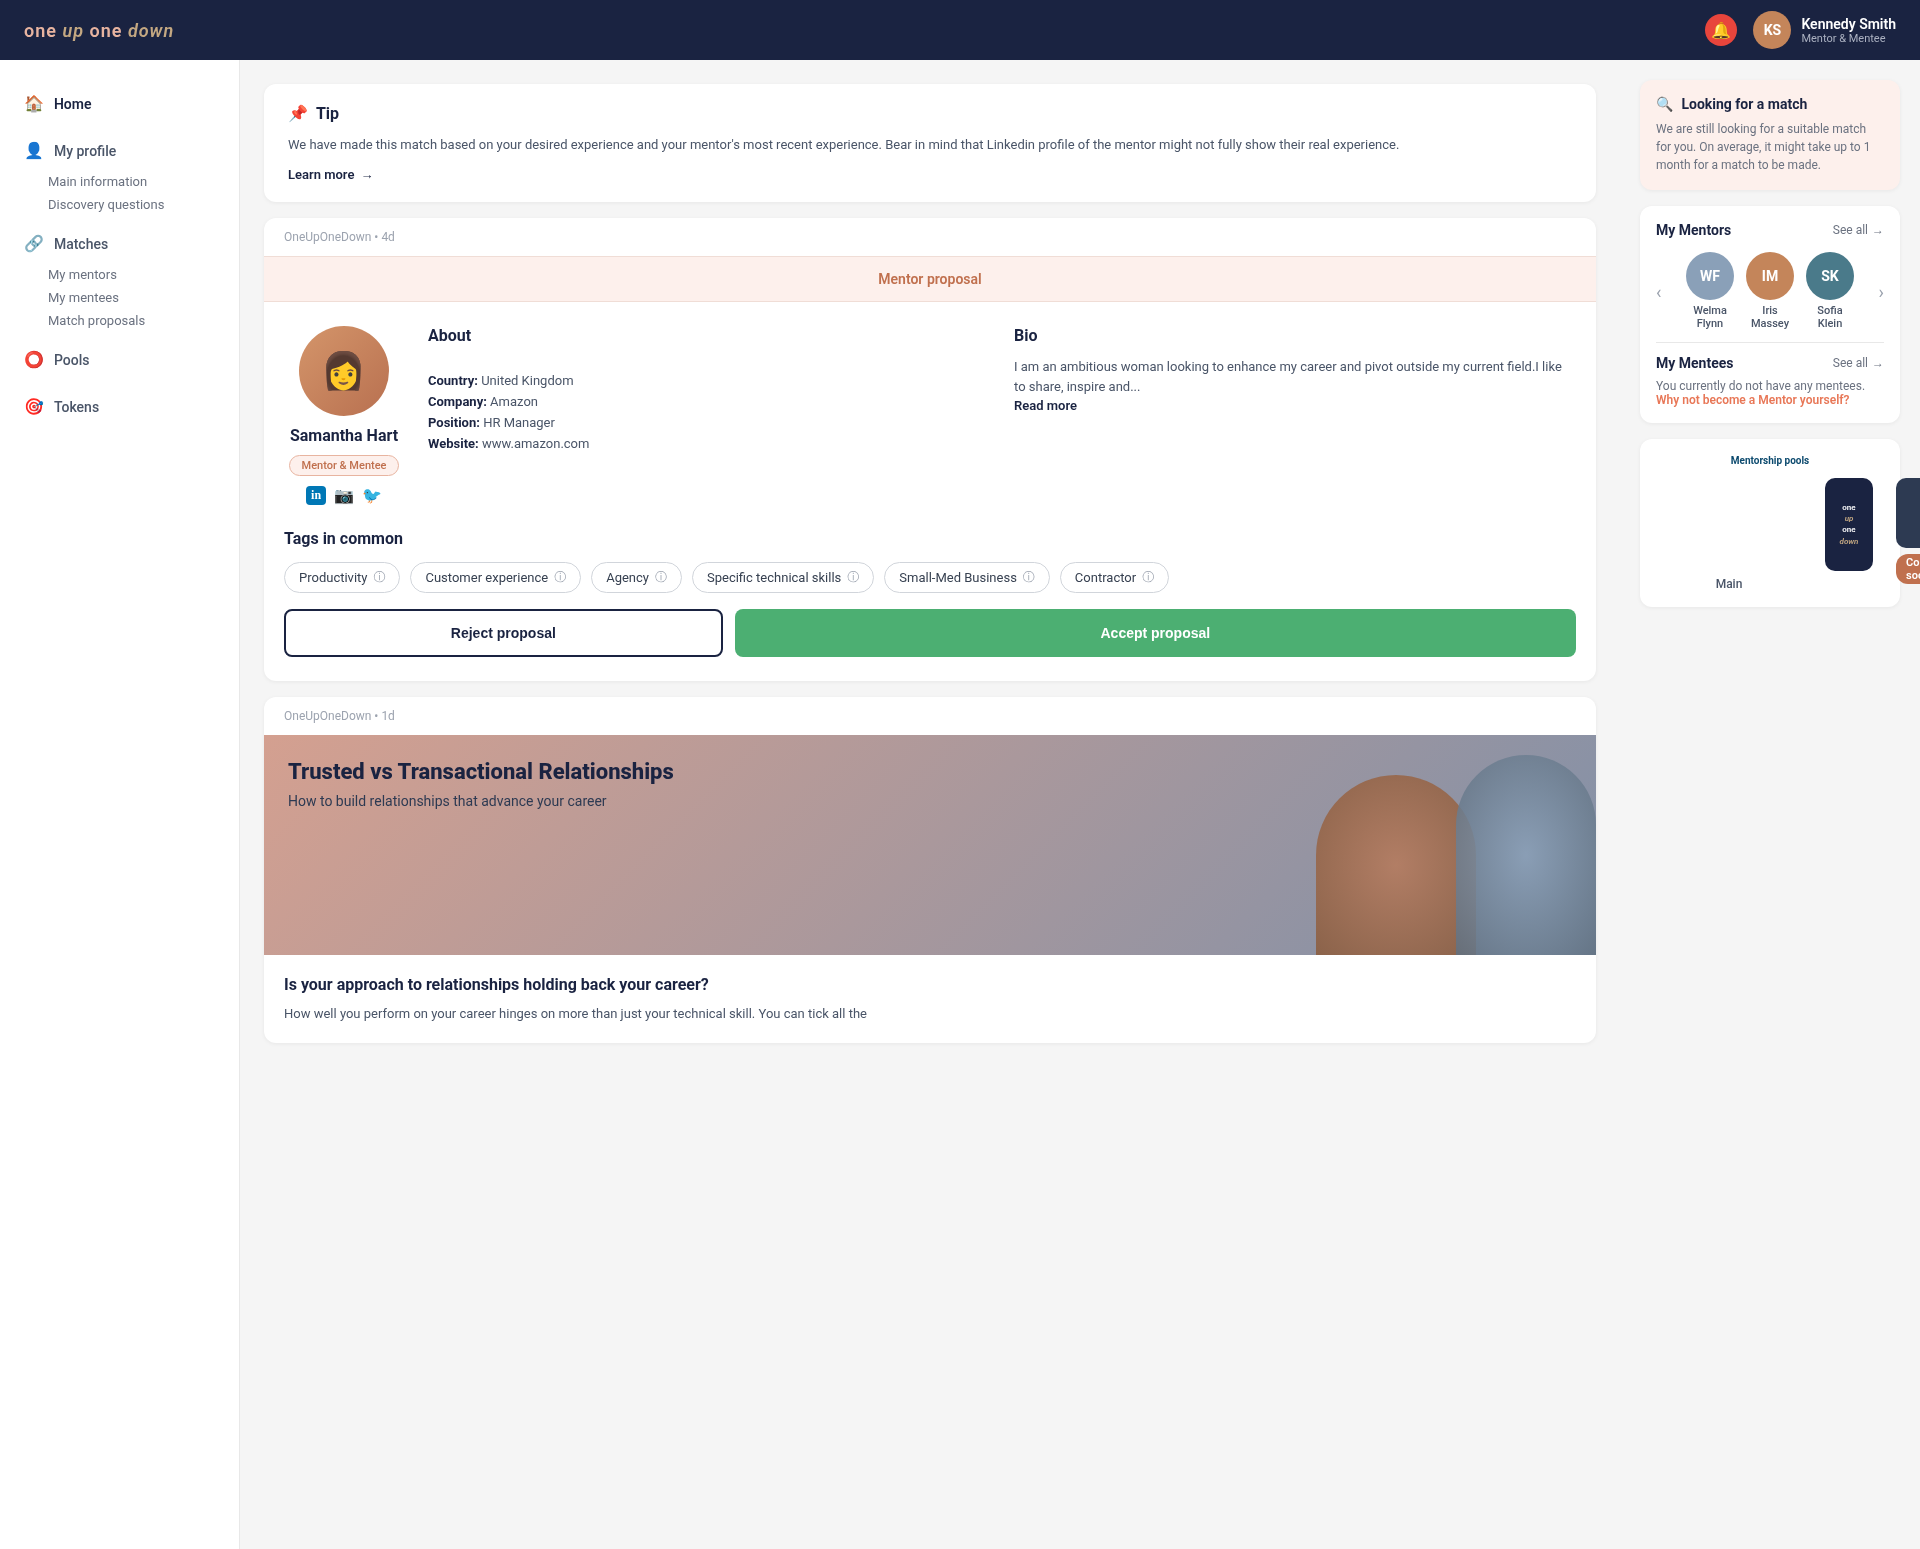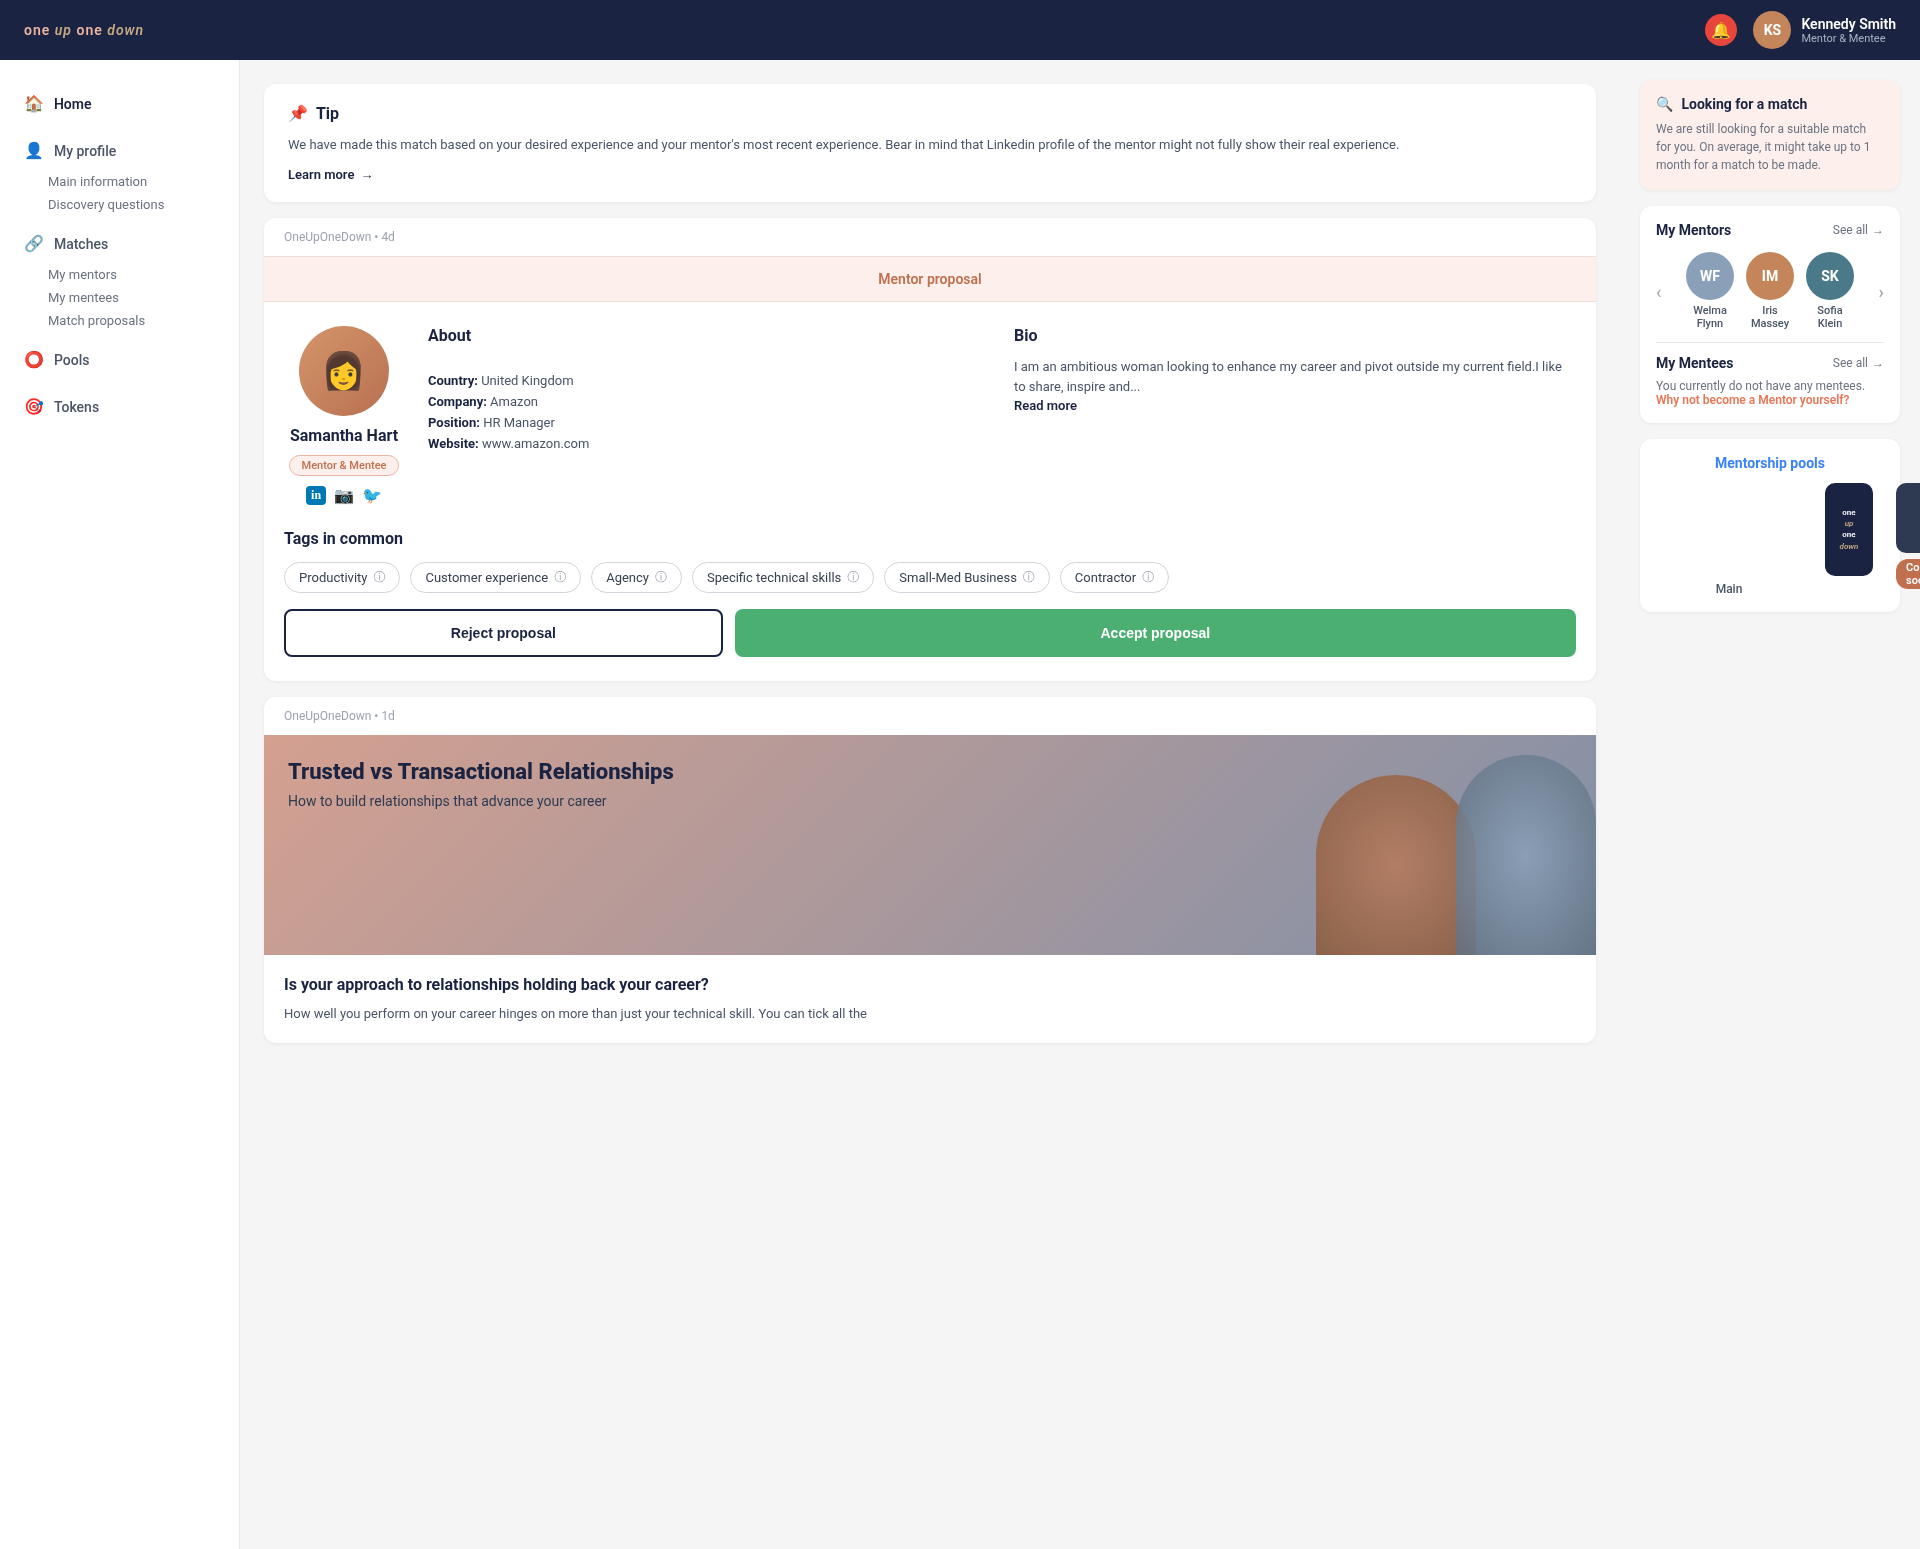--- a/index.html
+++ b/index.html
@@ -12,21 +12,21 @@
       display: flex;
       align-items: center;
       justify-content: space-between;
       padding: 0 24px;
       position: fixed;
       top: 0; left: 0; right: 0;
       z-index: 100;
     }
     .logo {
       color: white;
-      font-size: 14px;
+      font-size: 18px;
       font-weight: 600;
       letter-spacing: 1px;
       text-align: right;
     }
     .logo span { color: #e8b4a0; }
     .header-right {
       display: flex;
       align-items: center;
       gap: 16px;
     }
@@ -311,21 +311,21 @@
       background: #c4855a;
       display: flex; align-items: center; justify-content: center;
       font-weight: bold; color: white; font-size: 14px;
     }
     .mentor-thumb-name { font-size: 11px; color: #4a5568; text-align: center; font-weight: 500; }
     .mentees-section { margin-top: 12px; }
     .mentees-header { display: flex; justify-content: space-between; align-items: center; margin-bottom: 8px; }
     .mentees-title { font-size: 14px; font-weight: 700; color: #1a2341; }
     .mentees-text { font-size: 12px; color: #6b7280; }
     .mentees-link { color: #e87757; font-weight: 600; cursor: pointer; }
-    .pools-title { font-size: 14px; font-weight: 700; color: #3b82f6; text-align: center; margin-bottom: 12px; }
+    .pools-title { font-size: 10px; font-weight: 700; color: #0c4a6e; text-align: center; margin-bottom: 12px; }
     .pools-list { display: flex; gap: 12px; justify-content: center; }
     .pool-item { display: flex; flex-direction: column; align-items: center; gap: 6px; }
     .pool-icon {
       width: 70px; height: 70px;
       border-radius: 10px;
       display: flex; align-items: center; justify-content: center;
       font-size: 10px; font-weight: 600;
     }
     .pool-icon.main { background: #1a2341; color: white; }
     .pool-icon.soon { background: #2d3a52; color: white; }

